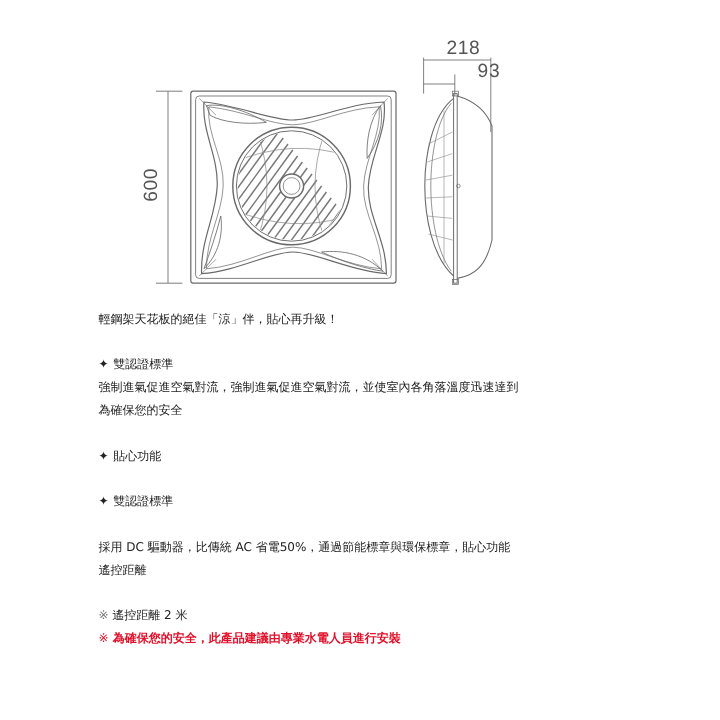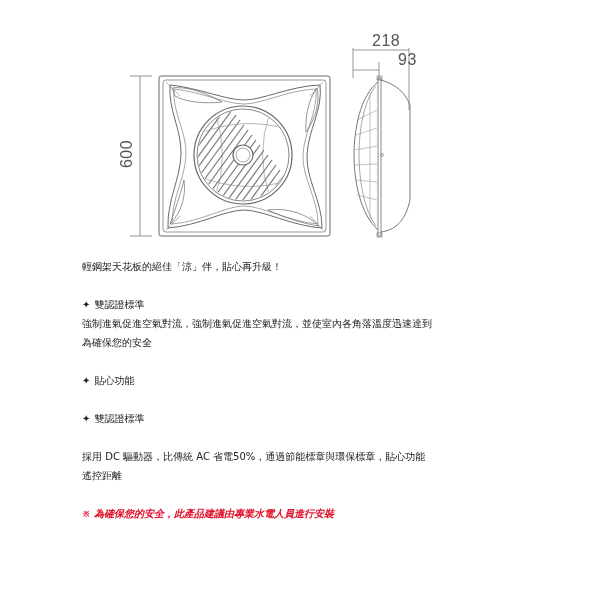--- a/index.html
+++ b/index.html
@@ -9,21 +9,21 @@
   .drawing svg { position:absolute; left:0; top:0; }
   .dim-label { position:absolute; font-family:"Liberation Sans", "DejaVu Sans", sans-serif;
                font-size:16px; color:#555; letter-spacing:0.5px; line-height:1; }
   .dim-600 { left:113px; top:146px; transform:rotate(-90deg); transform-origin:center; }
   .dim-218 { left:372px; top:33px; }
   .dim-93 { left:358px; top:52px;margin-left:40px; }
   .text-block { position:absolute; left:82px; top:257px; width:420px; font-size:10px; line-height:19px; }
   .line { white-space:nowrap; height:19px; }
   .gap { height:19px; }
   .bullet { display:inline-block; margin-right:4px; }
-  .red { color:#e0102a; font-weight:bold;font-style:italic; }
+  .red { color:#e0102a; font-weight:bold; }
   .note-mark { color:#777; font-weight:normal; }
   .red .note-mark { color:#e0102a; }
 </style>
 </head>
 <body>
 
 <div class="drawing">
   <svg width="600" height="250" viewBox="0 0 600 250">
     <defs>
       <clipPath id="grilleClip">
@@ -148,17 +148,21 @@
 
   <div class="line">
     <span class="bullet">✦</span><span>雙認證標準</span>
   </div>
   <div class="gap"></div>
 
   <div class="line">採用 DC 驅動器，比傳統 AC 省電50%，通過節能標章與環保標章，貼心功能</div>
   <div class="line">遙控距離</div>
   <div class="gap"></div>
 
+  <div class="line">
+    <span class="note-mark">※</span>
+    <span>遙控距離 2 米</span>
+  </div>
   <div class="line red">
     <span class="note-mark">※</span>
     <span>為確保您的安全，此產品建議由專業水電人員進行安裝</span>
   </div>
 </div>
 
 </body></html>

